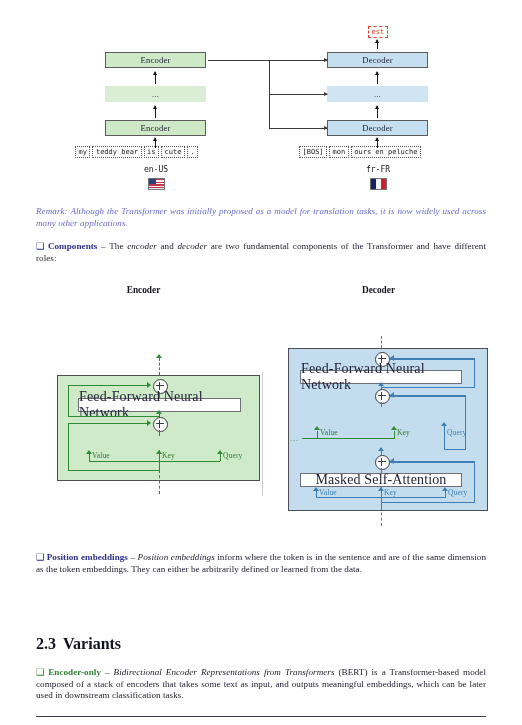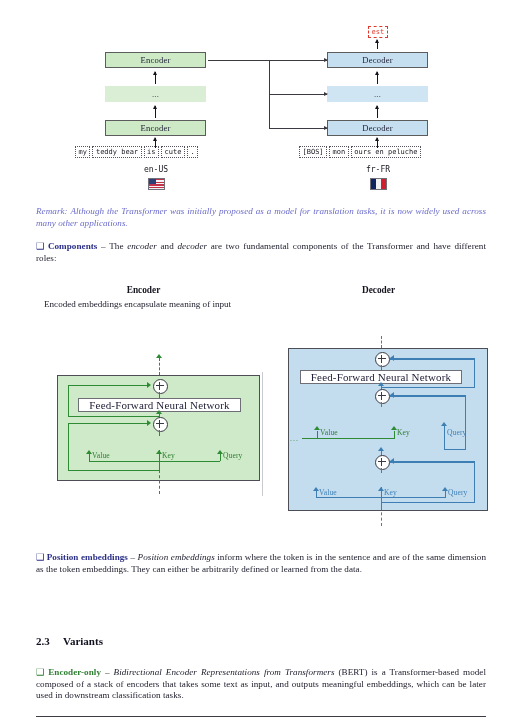--- a/index.html
+++ b/index.html
@@ -53,37 +53,37 @@
   .remark{color:#6b6ccb;font-style:italic;}
   .bullet{color:#2b2f86;font-weight:bold;}
   .bullet.green{color:#2e7d32;}
   .sq{font-family:"DejaVu Sans", sans-serif;}
   i{font-style:italic;}
   b{font-weight:bold;}
 
   .colhead{position:absolute;font-weight:bold;font-size:9.3px;text-align:center;color:#14141f;}
   .coltext{position:absolute;font-size:9.1px;line-height:11.6px;color:#1b1b2b;text-align:left;}
 
-  .sechead{position:absolute;font-weight:bold;font-size:11px;color:#111120;}
+  .sechead{position:absolute;font-weight:bold;font-size:16px;color:#111120;}
   .sechead .num{display:inline-block;width:27px;}
 
   hr.rule{position:absolute;left:36px;top:716px;width:450px;height:0;
           border:none;border-top:1px solid #3c3c46;margin:0;}
 
   
   #panels{position:absolute;left:0;top:336px;width:522px;height:190px;}
   .divider{position:absolute;left:262px;top:372px;width:1px;height:124px;background:#c9c9d2;}
 
   .panel{position:absolute;box-sizing:border-box;}
   .panel.green{background:#cfeac8;border:1.4px solid #4d4d55;}
   .panel.blue{background:#c3ddef;border:1.4px solid #4d4d55;}
 
   .ibox{position:absolute;box-sizing:border-box;background:#ffffff;
         border:1.2px solid #6e6e76;display:flex;align-items:center;justify-content:center;
-        font-size:11px;color:#22223a;letter-spacing:.15px;}
+        font-size:14px;color:#22223a;letter-spacing:.15px;}
 
   .plus{position:absolute;width:13px;height:13px;border-radius:50%;
         border:1.2px solid #3b3b45;background:#fff;}
   .plus:before,.plus:after{content:"";position:absolute;background:#3b3b45;}
   .plus:before{left:2.4px;top:5.4px;width:7.6px;height:1.1px;}
   .plus:after{top:2.4px;left:5.4px;height:7.6px;width:1.1px;}
 
   .g{background:#2e8b33;} .b{background:#3d7fb5;}
   .seg{position:absolute;}
   .seg.h{height:1.3px;} .seg.v{width:1.3px;}
@@ -171,21 +171,20 @@
   <div class="para" style="left:36px;top:241px;width:450px;">
     <span class="bullet sq">❑</span>
     <b class="bullet">Components</b>
     <span>–</span>
     <span>The </span><i>encoder</i><span> and </span><i>decoder</i><span> are two fundamental components of the Transformer and have different roles:</span>
   </div>
 
   <div class="para remark" style="left:36px;top:206px;width:450px;">Remark: Although the Transformer was initially proposed as a model for translation tasks, it is now widely used across many other applications.</div>
 
   <div class="colhead" style="left:36px;top:285px;width:215px;">Encoder</div>
-  <div class="coltext" style="left:44px;top:299px;width:200px;">Encoded embeddings encapsulate meaning of input</div>
 
   <div class="colhead" style="left:271px;top:285px;width:215px;">Decoder</div>
 
   <div class="divider"></div>
 
   <div id="panels">
 
     <div class="dash-v" style="left:159px;top:22px;height:17px;"></div>
     <div class="av g" style="left:156.3px;top:18px;"></div>
 
@@ -262,20 +261,21 @@
     <div class="seg h b" style="left:444px;top:113px;width:22px;"></div>
     <div class="seg v b" style="left:444px;top:90px;height:24px;"></div>
     <div class="av b" style="left:441.3px;top:86px;"></div>
     <div class="vkq b" style="left:447px;top:92px;">Query</div>
 
     <div class="seg v b" style="left:381px;top:113px;height:13px;"></div>
     <div class="av b" style="left:378.3px;top:111px;"></div>
 
     <div class="plus" style="left:375px;top:119px;"></div>
     <div class="ah bl" style="left:390px;top:122.4px;"></div>
+    <div class="ibox" style="left:300px;top:137px;width:162px;height:14px;">Masked Self-Attention</div>
     <div class="seg v b" style="left:381px;top:132px;height:5px;"></div>
     <div class="seg h b" style="left:390px;top:125.3px;width:85px;"></div>
     <div class="seg v b" style="left:474px;top:125px;height:42px;"></div>
     <div class="seg h b" style="left:381px;top:165.7px;width:94px;"></div>
 
     <div class="seg h b" style="left:316px;top:160.7px;width:130px;"></div>
     <div class="seg v b" style="left:316px;top:155px;height:6px;"></div>
     <div class="av b" style="left:313.3px;top:151px;"></div>
     <div class="seg v b" style="left:381px;top:151px;height:20px;"></div>
     <div class="av b" style="left:378.3px;top:151px;"></div>

